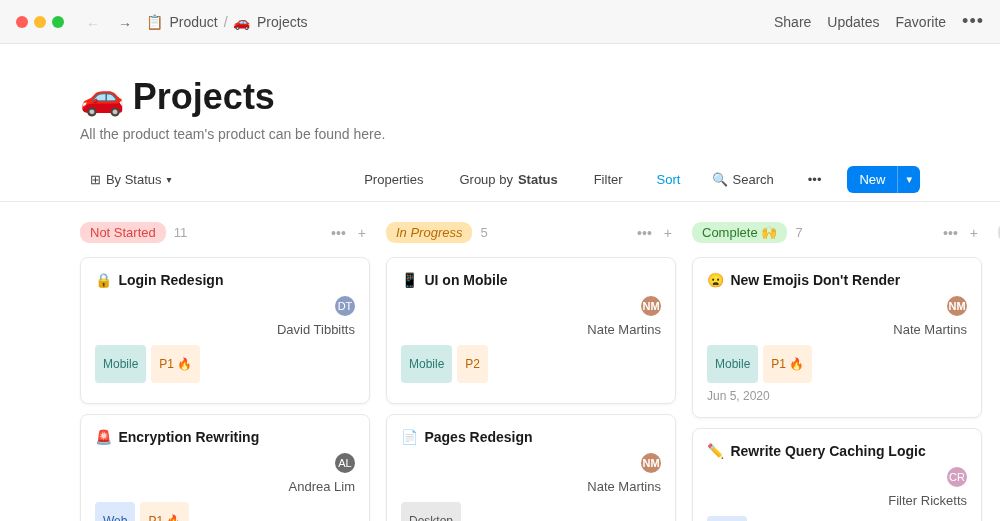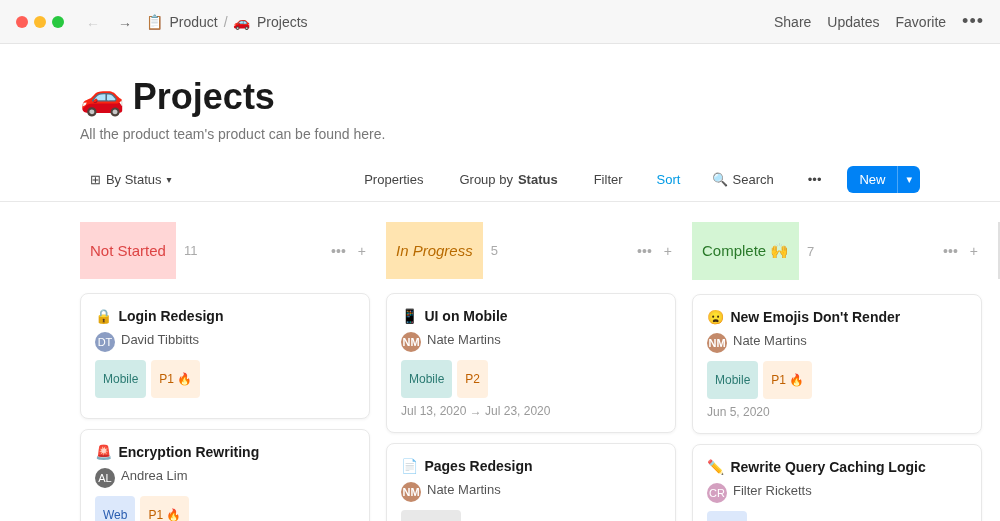--- a/index.html
+++ b/index.html
@@ -180,23 +180,23 @@
       gap: 10px;
     }
 
     .column-header {
       display: flex;
       align-items: center;
       gap: 6px;
       padding: 4px 0;
     }
     .status-badge {
-      padding: 20px 10px;
-      border-radius: 0;
-      font-size: 15px;
+      padding: 3px 10px;
+      border-radius: 9px;
+      font-size: 13px;
       font-weight: 500;
     }
     .badge-not-started { background: #ffd6d6; color: #d44; }
     .badge-in-progress { background: #ffe4b0; color: #b86a00; font-style: italic; }
     .badge-complete { background: #d4f5d4; color: #2a7a2a; }
     .badge-open { background: #e0e0e0; color: #555; }
 
     .col-count {
       font-size: 13px;
       color: #aaa;
@@ -232,25 +232,26 @@
     .card-title {
       font-size: 14px;
       font-weight: 600;
       margin-bottom: 8px;
       display: flex;
       align-items: center;
       gap: 6px;
     }
     .card-person {
       display: flex;
-      align-items: flex-start;
+      align-items: flex-end;
       gap: 6px;
       font-size: 13px;
       color: #555;
       margin-bottom: 8px;
+      flex-direction: column;
     }
     .avatar {
       width: 20px;
       height: 20px;
       border-radius: 50%;
       background: #ccc;
       display: flex;
       align-items: center;
       justify-content: center;
       font-size: 11px;
@@ -400,21 +401,20 @@
       <div class="card">
         <div class="card-title"><span>📱</span> UI on Mobile</div>
         <div class="card-person">
           <div class="avatar avatar-nm">NM</div>
           <span>Nate Martins</span>
         </div>
         <div class="card-tags">
           <span class="tag tag-mobile">Mobile</span>
           <span class="tag tag-p2">P2</span>
         </div>
-        <div class="card-date">Jul 13, 2020 → Jul 23, 2020</div>
       </div>
       <div class="card">
         <div class="card-title"><span>📄</span> Pages Redesign</div>
         <div class="card-person">
           <div class="avatar avatar-nm">NM</div>
           <span>Nate Martins</span>
         </div>
         <div class="card-tags">
           <span class="tag tag-desktop">Desktop</span>
         </div>

